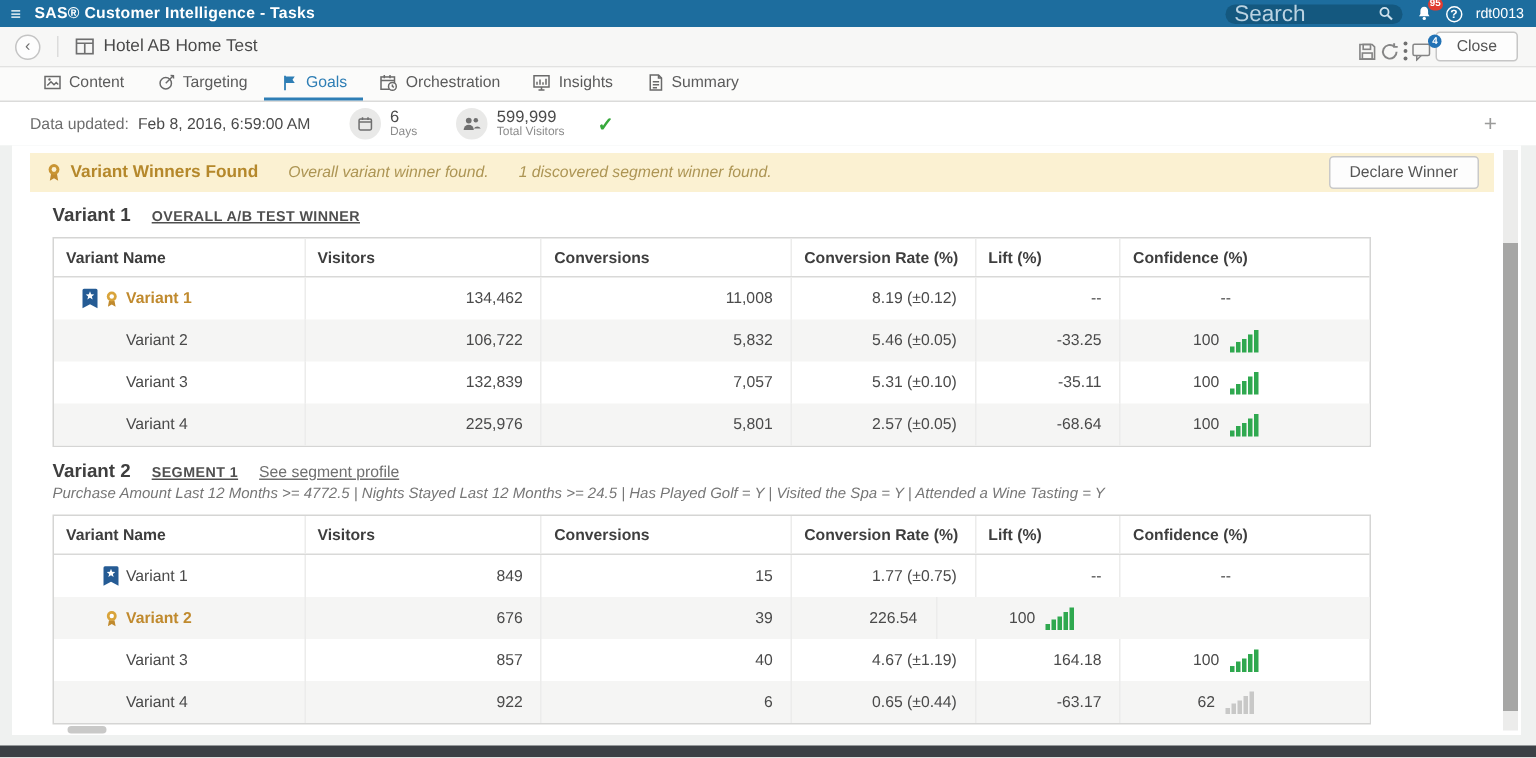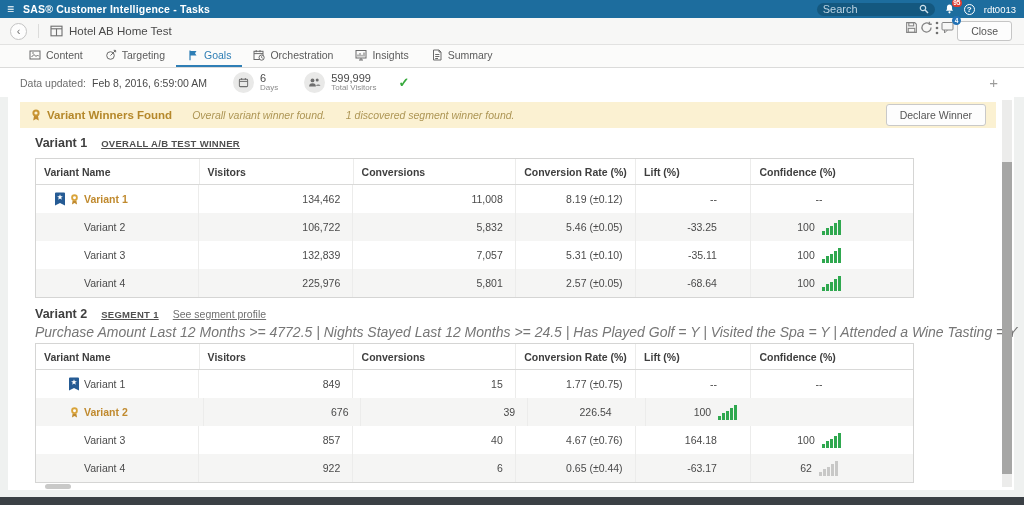--- a/index.html
+++ b/index.html
@@ -9,39 +9,39 @@
 
   
   .topbar { position:absolute; top:0; left:0; width:1024px; height:18px; background:#1D6D9E;
             display:flex; align-items:center; color:#fff; }
   .hamburger { margin-left:7px; font-size:12px; line-height:1; cursor:pointer; }
   .app-title { font-size:10.5px; font-weight:bold; margin-left:9px; letter-spacing:.2px; }
   .topbar-right { margin-left:auto; display:flex; align-items:center; gap:9px; margin-right:8px; }
   .searchbox { width:118px; height:13px; background:#14587F; border-radius:7px;
                display:flex; align-items:center; padding:0 6px; }
   .searchbox input { background:transparent; border:none; outline:none; color:#D3E4EF;
-                     font-size:11px; width:100%; font-family:"Liberation Sans",sans-serif; }
+                     font-size:15px; width:100%; font-family:"Liberation Sans",sans-serif; }
   .searchbox input::placeholder { color:#BBD3E2; }
   .icon-wrap { position:relative; display:flex; align-items:center; cursor:pointer; }
   .badge-red { position:absolute; top:-4px; right:-7px; background:#E03C31; color:#fff;
                font-size:6.5px; font-weight:bold; border-radius:5px; min-width:10px; height:8px;
                line-height:8px; text-align:center; padding:0 1px; }
   .help-circle { width:11px; height:11px; border:1px solid #fff; border-radius:50%;
                  font-size:8px; font-weight:bold; display:flex; align-items:center; justify-content:center; }
   .username { font-size:9.5px; }
 
   
   .titlebar { position:absolute; top:18px; left:0; width:1024px; height:27px; background:#F7F7F6;
               border-bottom:1px solid #E2E2E1; display:flex; align-items:center; }
   .back-btn { width:17px; height:17px; border:1px solid #C4C4C4; border-radius:50%; background:#FDFDFD;
               color:#6E6E6E; display:flex; align-items:center; justify-content:center;
               font-size:11px; margin-left:10px; cursor:pointer; padding-bottom:1px; }
   .tb-divider { width:1px; height:14px; background:#DCDCDB; margin:0 11px; }
   .task-name { font-size:11.5px; color:#4A4A4A; margin-left:6px; }
-  .titlebar-right { margin-left:auto; display:flex; align-items:flex-start; gap:2px; margin-right:12px; }
+  .titlebar-right { margin-left:auto; display:flex; align-items:flex-end; gap:2px; margin-right:12px; }
   .tb-icon { display:flex; align-items:center; cursor:pointer; position:relative; }
   .badge-blue { position:absolute; top:-5px; right:-6px; background:#2272B5; color:#fff;
                 font-size:6.5px; font-weight:bold; border-radius:5px; min-width:9px; height:9px;
                 line-height:9px; text-align:center; }
   .close-btn { background:#FDFDFD; border:1px solid #C6C6C6; border-radius:3px; font-size:10.5px;
                color:#555; padding:3px 13px; cursor:pointer; font-family:"Liberation Sans",sans-serif; }
 
   
   .tabbar { position:absolute; top:45px; left:0; width:1024px; height:23px; background:#FBFBFA;
             border-bottom:1px solid #DBDBDA; display:flex; align-items:stretch; padding-left:18px; }
@@ -73,35 +73,35 @@
   .banner-title { color:#B5882B; font-weight:bold; font-size:11.5px; margin-left:5px; }
   .banner-msg { font-style:italic; color:#AD9554; font-size:10.5px; margin-left:20px; }
   .declare-btn { margin-left:auto; background:#FDFDFD; border:1px solid #C9C9C9; border-radius:3px;
                  padding:4px 13px; font-size:10.5px; color:#555; cursor:pointer;
                  font-family:"Liberation Sans",sans-serif; }
 
   .sec-head { position:absolute; left:35px; display:flex; align-items:baseline; gap:14px; }
   .sec-title { font-size:12.5px; font-weight:bold; color:#3F3F3F; }
   .sec-sub { font-size:9.5px; font-weight:bold; color:#4F4F4F; letter-spacing:.3px;text-decoration:underline; }
   .sec-link { font-size:10.5px; color:#6F6F6F; text-decoration:underline; cursor:pointer; }
-  .criteria { position:absolute; left:35px; font-size:14px; font-style:italic; color:#767676; }
+  .criteria { position:absolute; left:35px; font-size:10px; font-style:italic; color:#767676; }
 
   .dtable { position:absolute; left:35px; width:879px; border:1px solid #D5D5D4; background:#fff;text-align:right; }
   .thead { display:flex; height:26px; border-bottom:1px solid #D9D9D8; }
   .trow { display:flex; height:28px; }
   .trow.alt { background:#F5F5F4; }
   .cell { display:flex; align-items:center; height:100%; padding:0 8px; font-size:10.5px; color:#4A4A4A; }
   .thead .cell { font-weight:bold; color:#3E3E3E; }
   .trow .cell + .cell, .thead .cell + .cell { border-left:1px solid #ECECEB; }
   .c-name { width:19%; }
   .c-vis  { width:18%; }
   .c-conv { width:19%; }
   .c-rate { width:14%; }
   .c-lift { width:11%; }
-  .c-conf { width:19%;margin-left:21px; }
+  .c-conf { width:19%; }
   .num { justify-content:flex-end; padding-right:12px; }
   .conf { justify-content:center; gap:7px; padding-right:34px; }
   .icon-slot { width:36px; display:flex; justify-content:flex-end; align-items:center; gap:3px; flex:none; }
   .vname { margin-left:4px; }
   .winner-name { color:#C08A2E; font-weight:bold; }
 
   .bars { display:flex; align-items:flex-end; gap:1px; height:15px; }
   .bars i { display:block; width:3px; }
   .bars i:nth-child(1){height:4px} .bars i:nth-child(2){height:7px} .bars i:nth-child(3){height:9px}
   .bars i:nth-child(4){height:12px} .bars i:nth-child(5){height:15px}
@@ -473,21 +473,21 @@
             </span>
           </div>
       </div>
       <div class="trow">
         <div class="cell c-name">
             <span class="icon-slot"></span>
             <span class="vname">Variant 3</span>
           </div>
         <div class="cell c-vis num">857</div>
         <div class="cell c-conv num">40</div>
-        <div class="cell c-rate num">4.67 (±0.76)</div>
+        <div class="cell c-rate num">4.67 (±1.19)</div>
         <div class="cell c-lift num">164.18</div>
         <div class="cell c-conf conf">
             <span>100</span>
             <span class="bars green">
               <i></i>
               <i></i>
               <i></i>
               <i></i>
               <i></i>
             </span>

